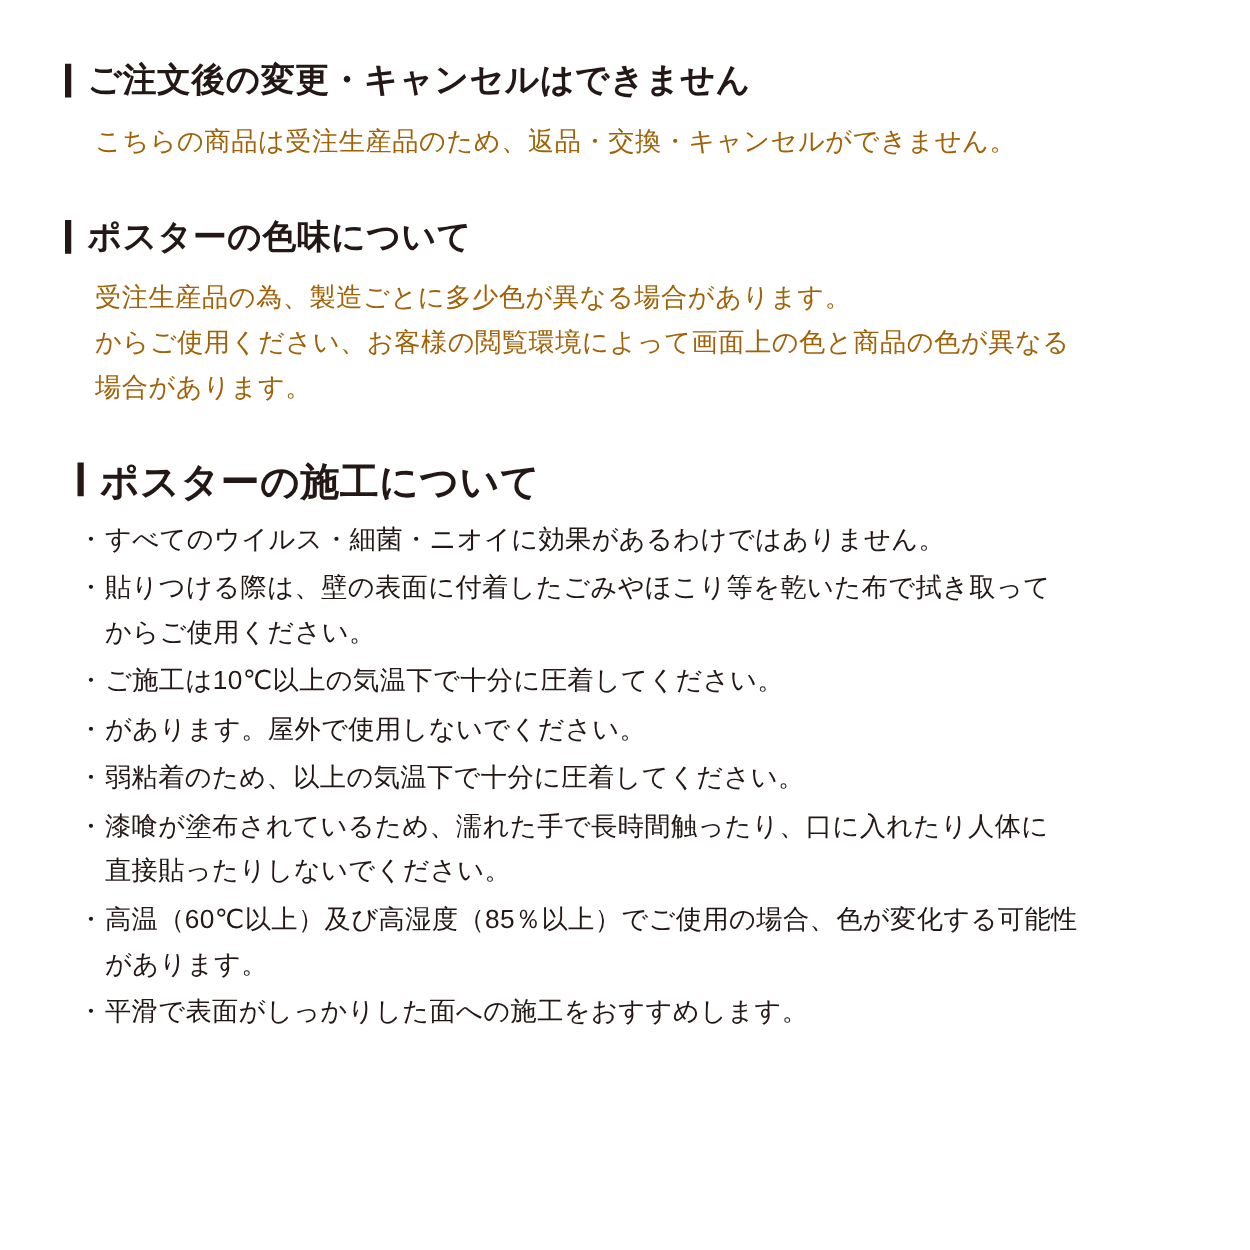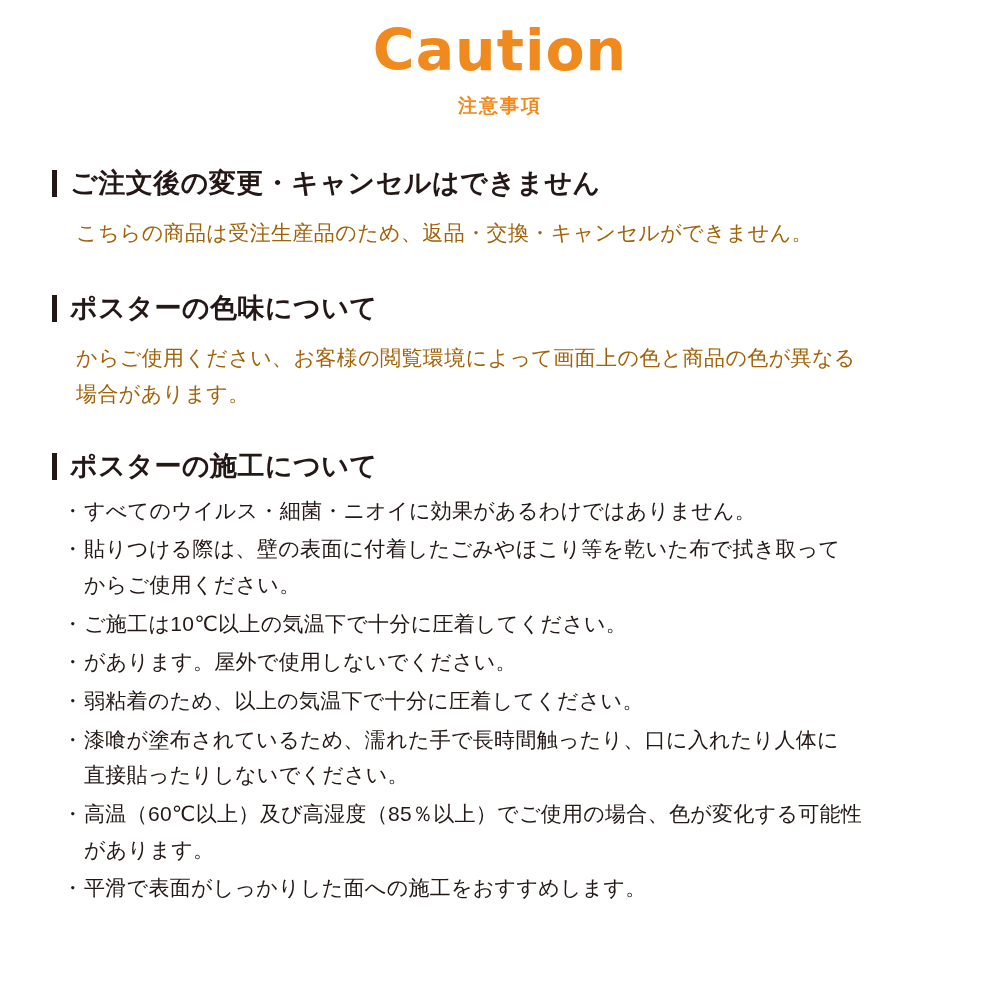--- a/index.html
+++ b/index.html
@@ -99,50 +99,47 @@
     color: #231815;
   }
   .bullet-text {
     flex: 1 1 auto;
   }
 
   
   #section-cancel { margin-bottom: 40px; }
   #section-color  { margin-bottom: 38px; }
   #section-install { margin-bottom: 0; }
-  #section-install .section-heading { font-size: 27px; }
+  #section-install .section-heading { font-size: 31px; margin-left: 10px; }
 </style>
 </head>
 <body>
 
 <div class="page">
 
-  <div class="header">
-    <div class="header-title">Caution</div>
-    <div class="header-sub">注意事項</div>
-  </div>
 
   <div class="content">
 
     <div class="section" id="section-cancel">
       <div class="section-heading">
         <span class="heading-bar"></span>
         <span>ご注文後の変更・キャンセルはできません</span>
       </div>
       <div class="section-body">
         <p>こちらの商品は受注生産品のため、返品・交換・キャンセルができません。</p>
       </div>
     </div>
 
     <div class="section" id="section-color">
       <div class="section-heading">
         <span class="heading-bar"></span>
         <span>ポスターの色味について</span>
       </div>
       <div class="section-body">
+        <p>受注生産品の為、製造ごとに多少色が異なる場合があります。</p>
         <p>からご使用ください、お客様の閲覧環境によって画面上の色と商品の色が異なる</p>
         <p>場合があります。</p>
       </div>
     </div>
 
     <div class="section" id="section-install">
       <div class="section-heading">
         <span class="heading-bar"></span>
         <span>ポスターの施工について</span>
       </div>

